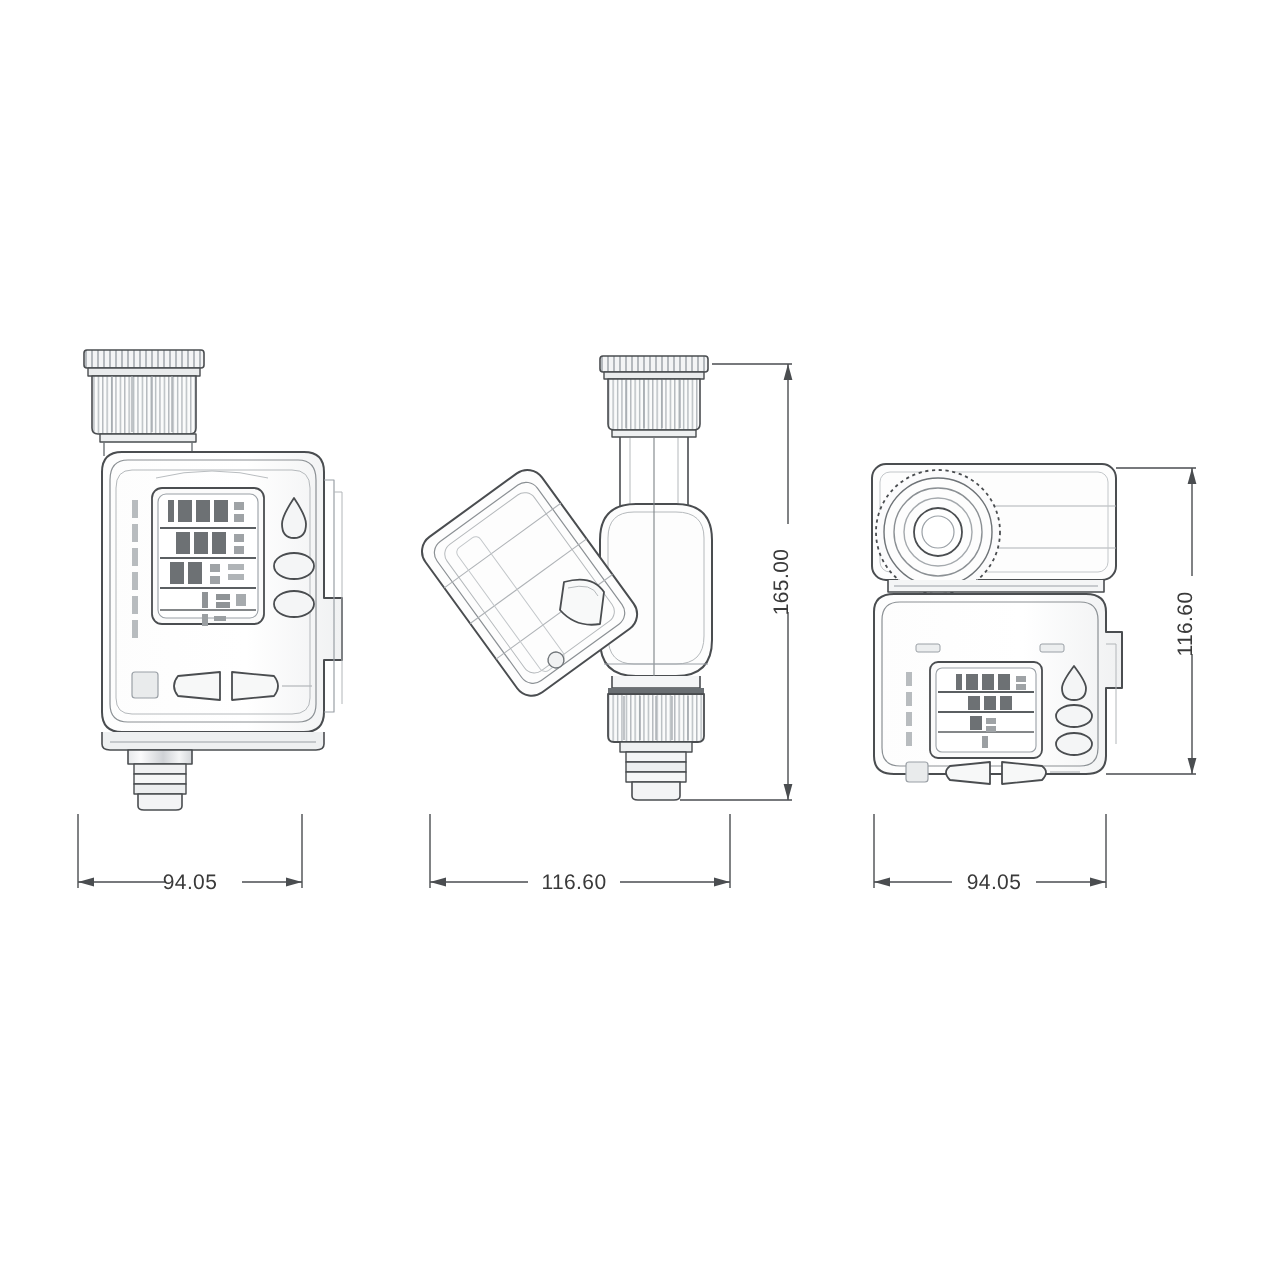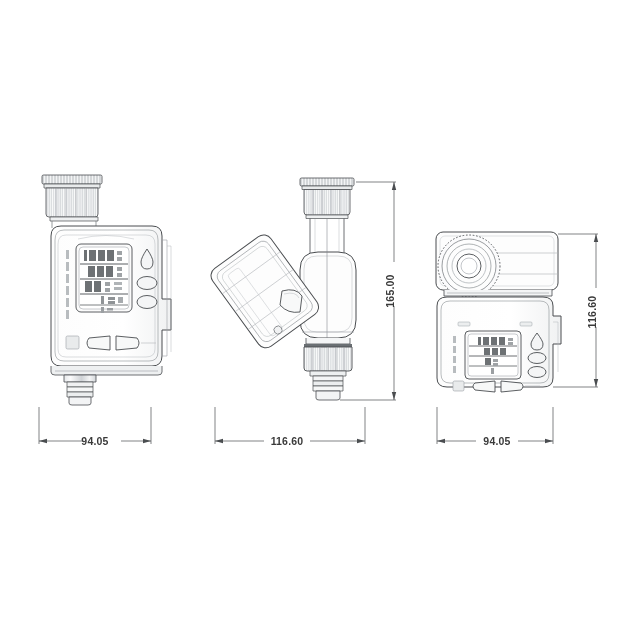--- a/index.html
+++ b/index.html
@@ -3,21 +3,21 @@
 <meta charset="utf-8">
 <style>
   html,body{margin:0;padding:0;background:#ffffff;}
   body{
     width:634px;height:634px;
     font-family:"Liberation Sans", sans-serif;
     color:#2b2b2b;
     overflow:hidden;
     position:relative;
   }
-  #sheet{position:absolute;inset:0;width:614px;height:634px;font-weight:bold;}
+  #sheet{position:absolute;inset:0;width:614px;height:634px;}
   .dimtext{
     font-family:"Liberation Sans", sans-serif;
     font-size:10.5px;
     fill:#3a3a3a;
     letter-spacing:0.2px;
   }
   svg{display:block;}
 </style>
 </head>
 <body>

